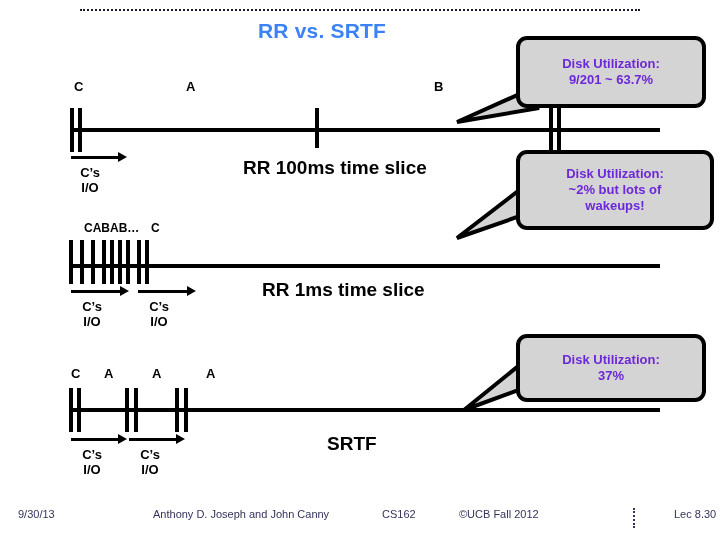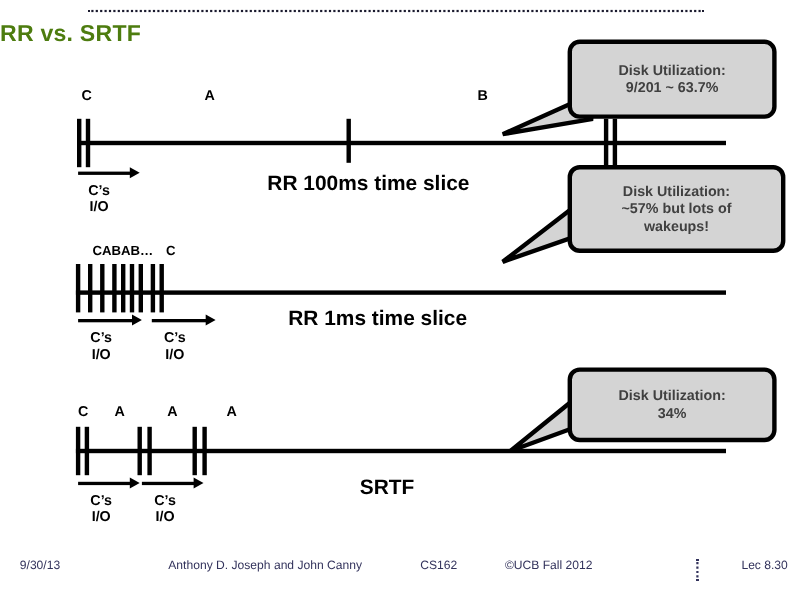--- a/index.html
+++ b/index.html
@@ -28,23 +28,24 @@
     height: 0;
     border-top: 2px dotted #1a1a2e;
   }
 
   
   .slide-title {
     position: absolute;
     left: 0;
     top: 19px;
     width: 644px;
+    text-align: center;
     font-size: 21px;
     font-weight: bold;
-    color: #4d7c0f;
+    color: #3b82f6;
     letter-spacing: 0.2px;
   }
 
   
   .axis {
     position: absolute;
     background: #000000;
     height: 4px;
   }
   .tick {
@@ -107,21 +108,21 @@
     white-space: nowrap;
   }
 
   
   .callout {
     position: absolute;
     background: #d4d4d4;
     border: 4px solid #000000;
     border-radius: 11px;
     box-sizing: border-box;
-    color: #404040;
+    color: #6d28d9;
     font-size: 13px;
     font-weight: bold;
     line-height: 16px;
     text-align: center;
     display: flex;
     align-items: center;
     justify-content: center;
     padding: 3px 6px;
   }
   .callout-tail {
@@ -268,32 +269,32 @@
       <span>9/201 ~ 63.7%</span>
     </div>
   </div>
 
   <svg class="callout-tail" style="left:455px; top:178px; width:130px; height:62px;" viewBox="0 0 130 62">
     <polygon points="2,60 80,0 66,26 88,30" fill="#d4d4d4" stroke="#000" stroke-width="4" stroke-linejoin="miter"></polygon>
   </svg>
   <div class="callout" style="left:516px; top:150px; width:198px; height:80px;">
     <div>
       <span>Disk Utilization:</span><br>
-      <span>~57% but lots of</span><br>
+      <span>~2% but lots of</span><br>
       <span>wakeups!</span>
     </div>
   </div>
 
   <svg class="callout-tail" style="left:462px; top:350px; width:120px; height:62px;" viewBox="0 0 120 62">
     <polygon points="2,60 76,0 62,26 84,30" fill="#d4d4d4" stroke="#000" stroke-width="4" stroke-linejoin="miter"></polygon>
   </svg>
   <div class="callout" style="left:516px; top:334px; width:190px; height:68px;">
     <div>
       <span>Disk Utilization:</span><br>
-      <span>34%</span>
+      <span>37%</span>
     </div>
   </div>
 
   <div class="footer">
     <span style="left:18px;">9/30/13</span>
     <span style="left:133px;margin-left:20px;">Anthony D. Joseph and John Canny</span>
     <span style="left:382px;">CS162</span>
     <span style="left:459px;">©UCB Fall 2012</span>
     <span style="left:674px;">Lec 8.30</span>
   </div>

